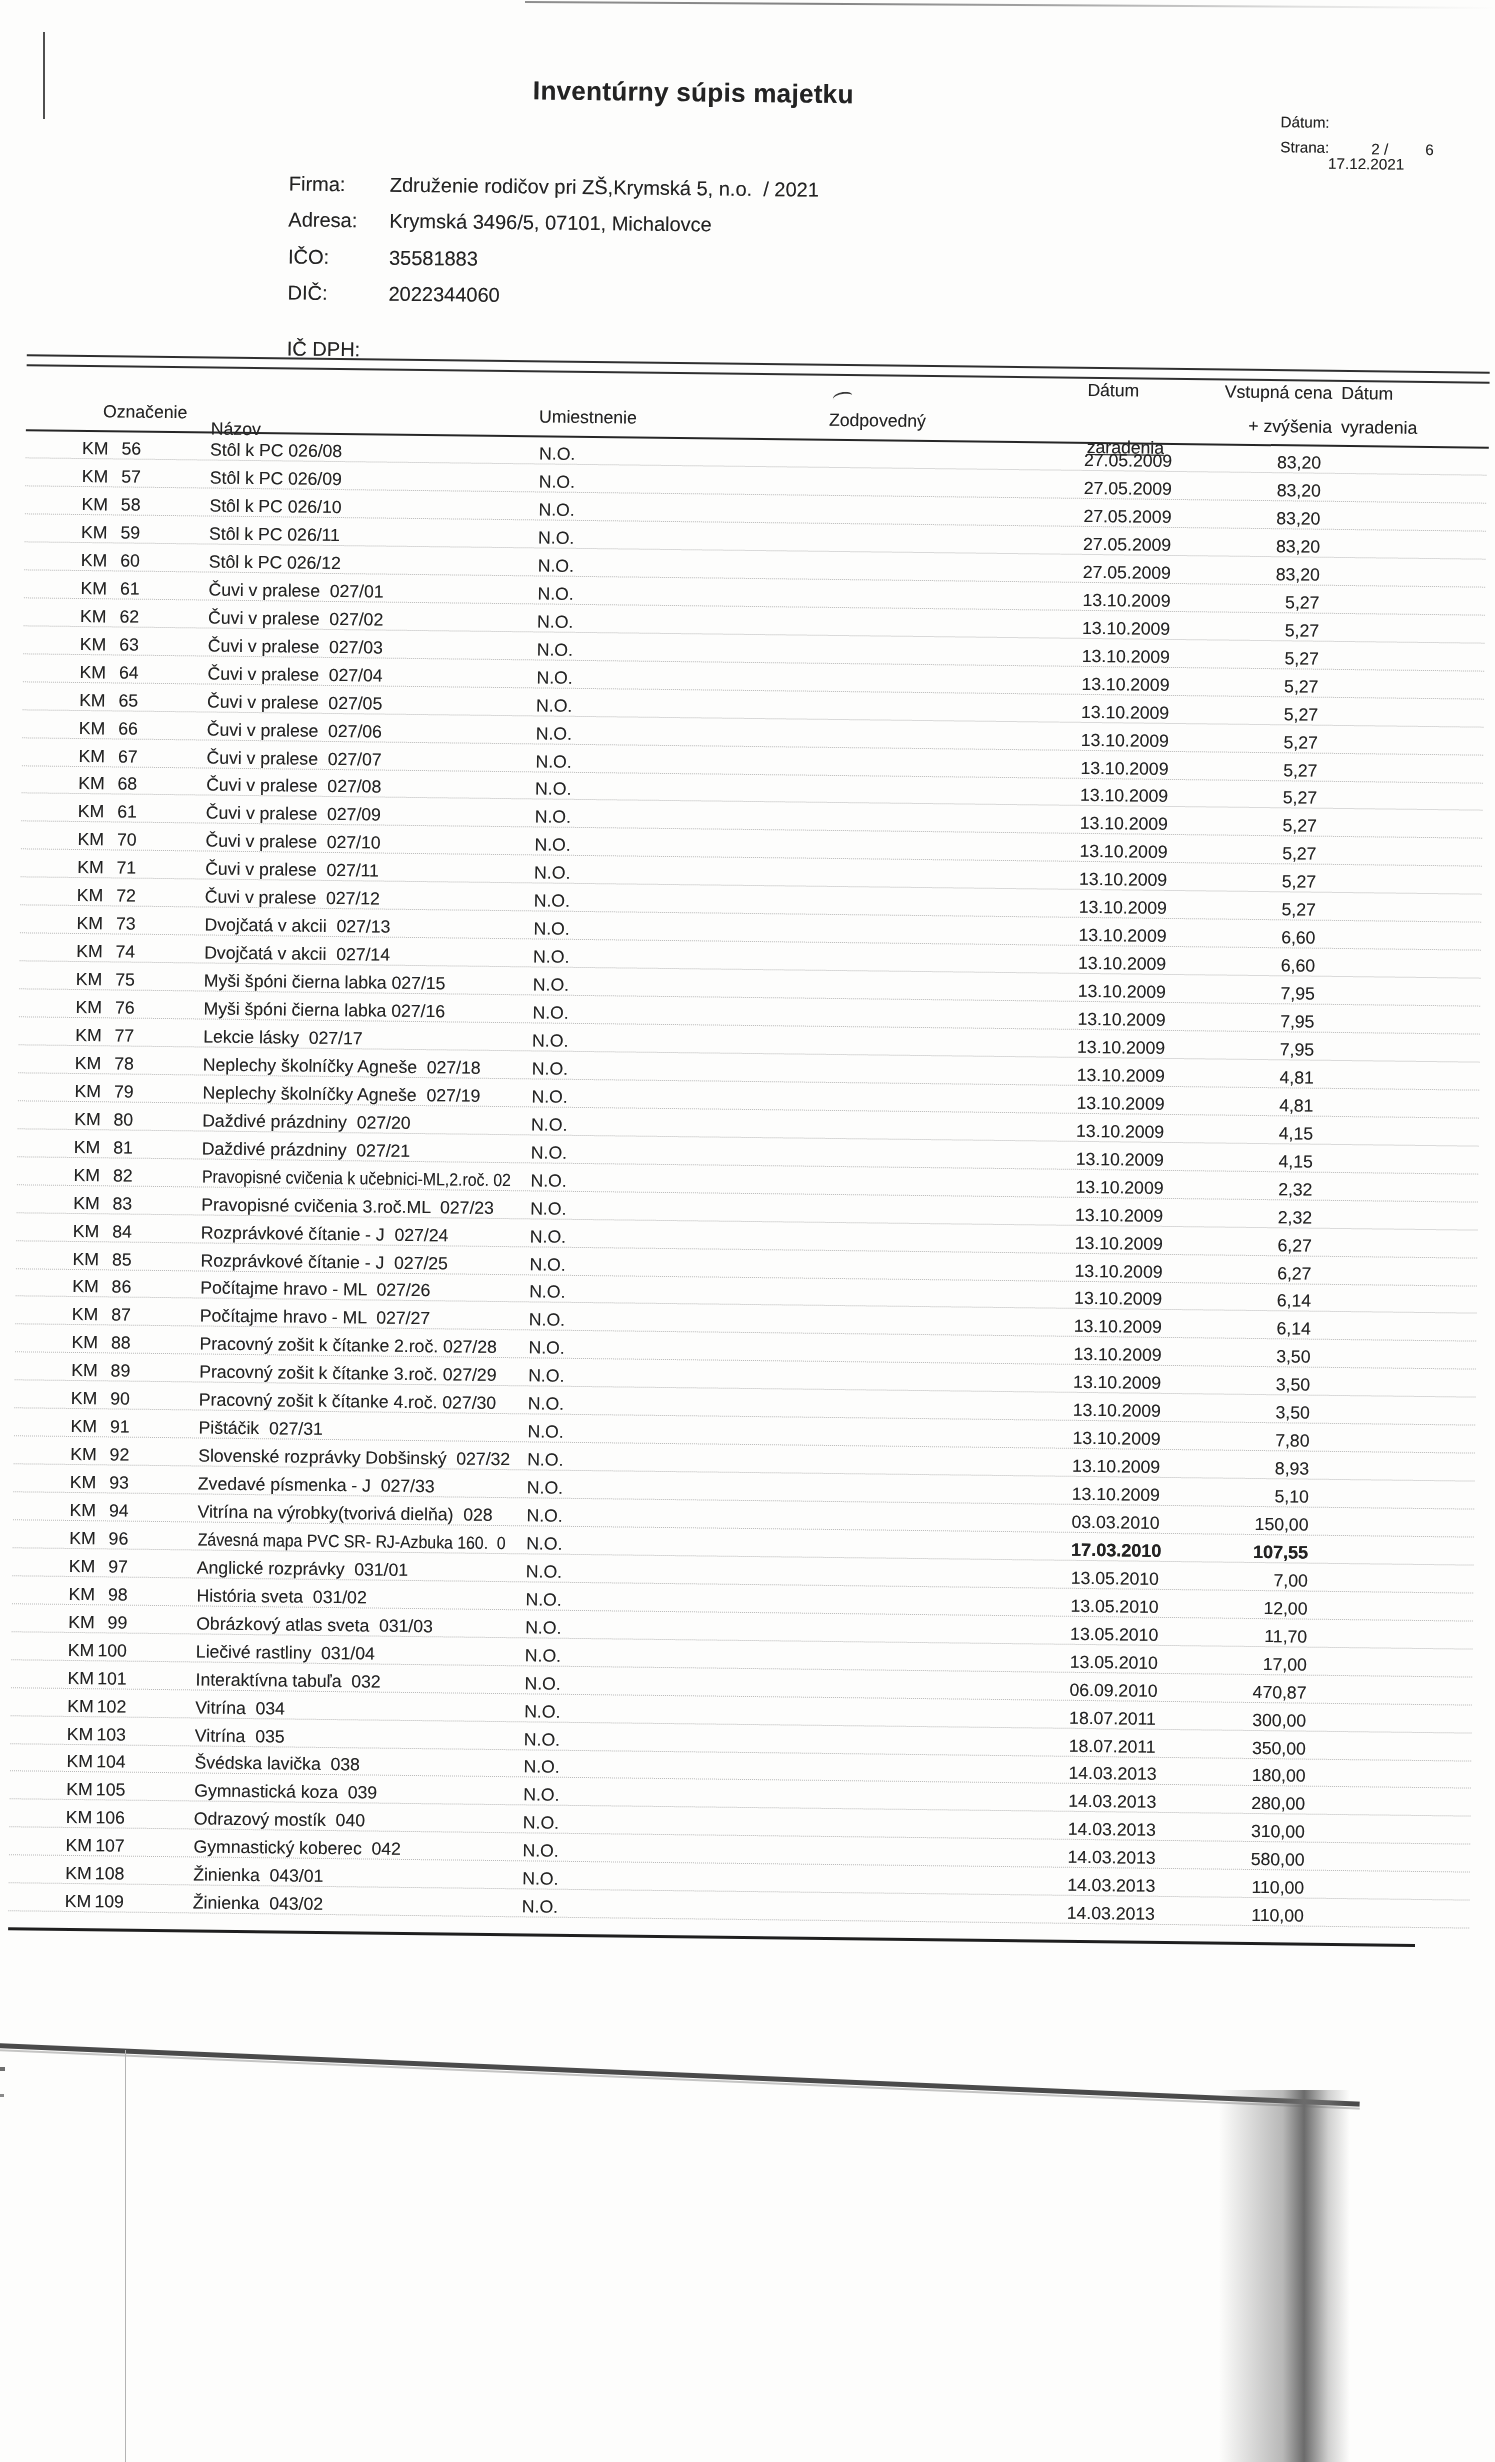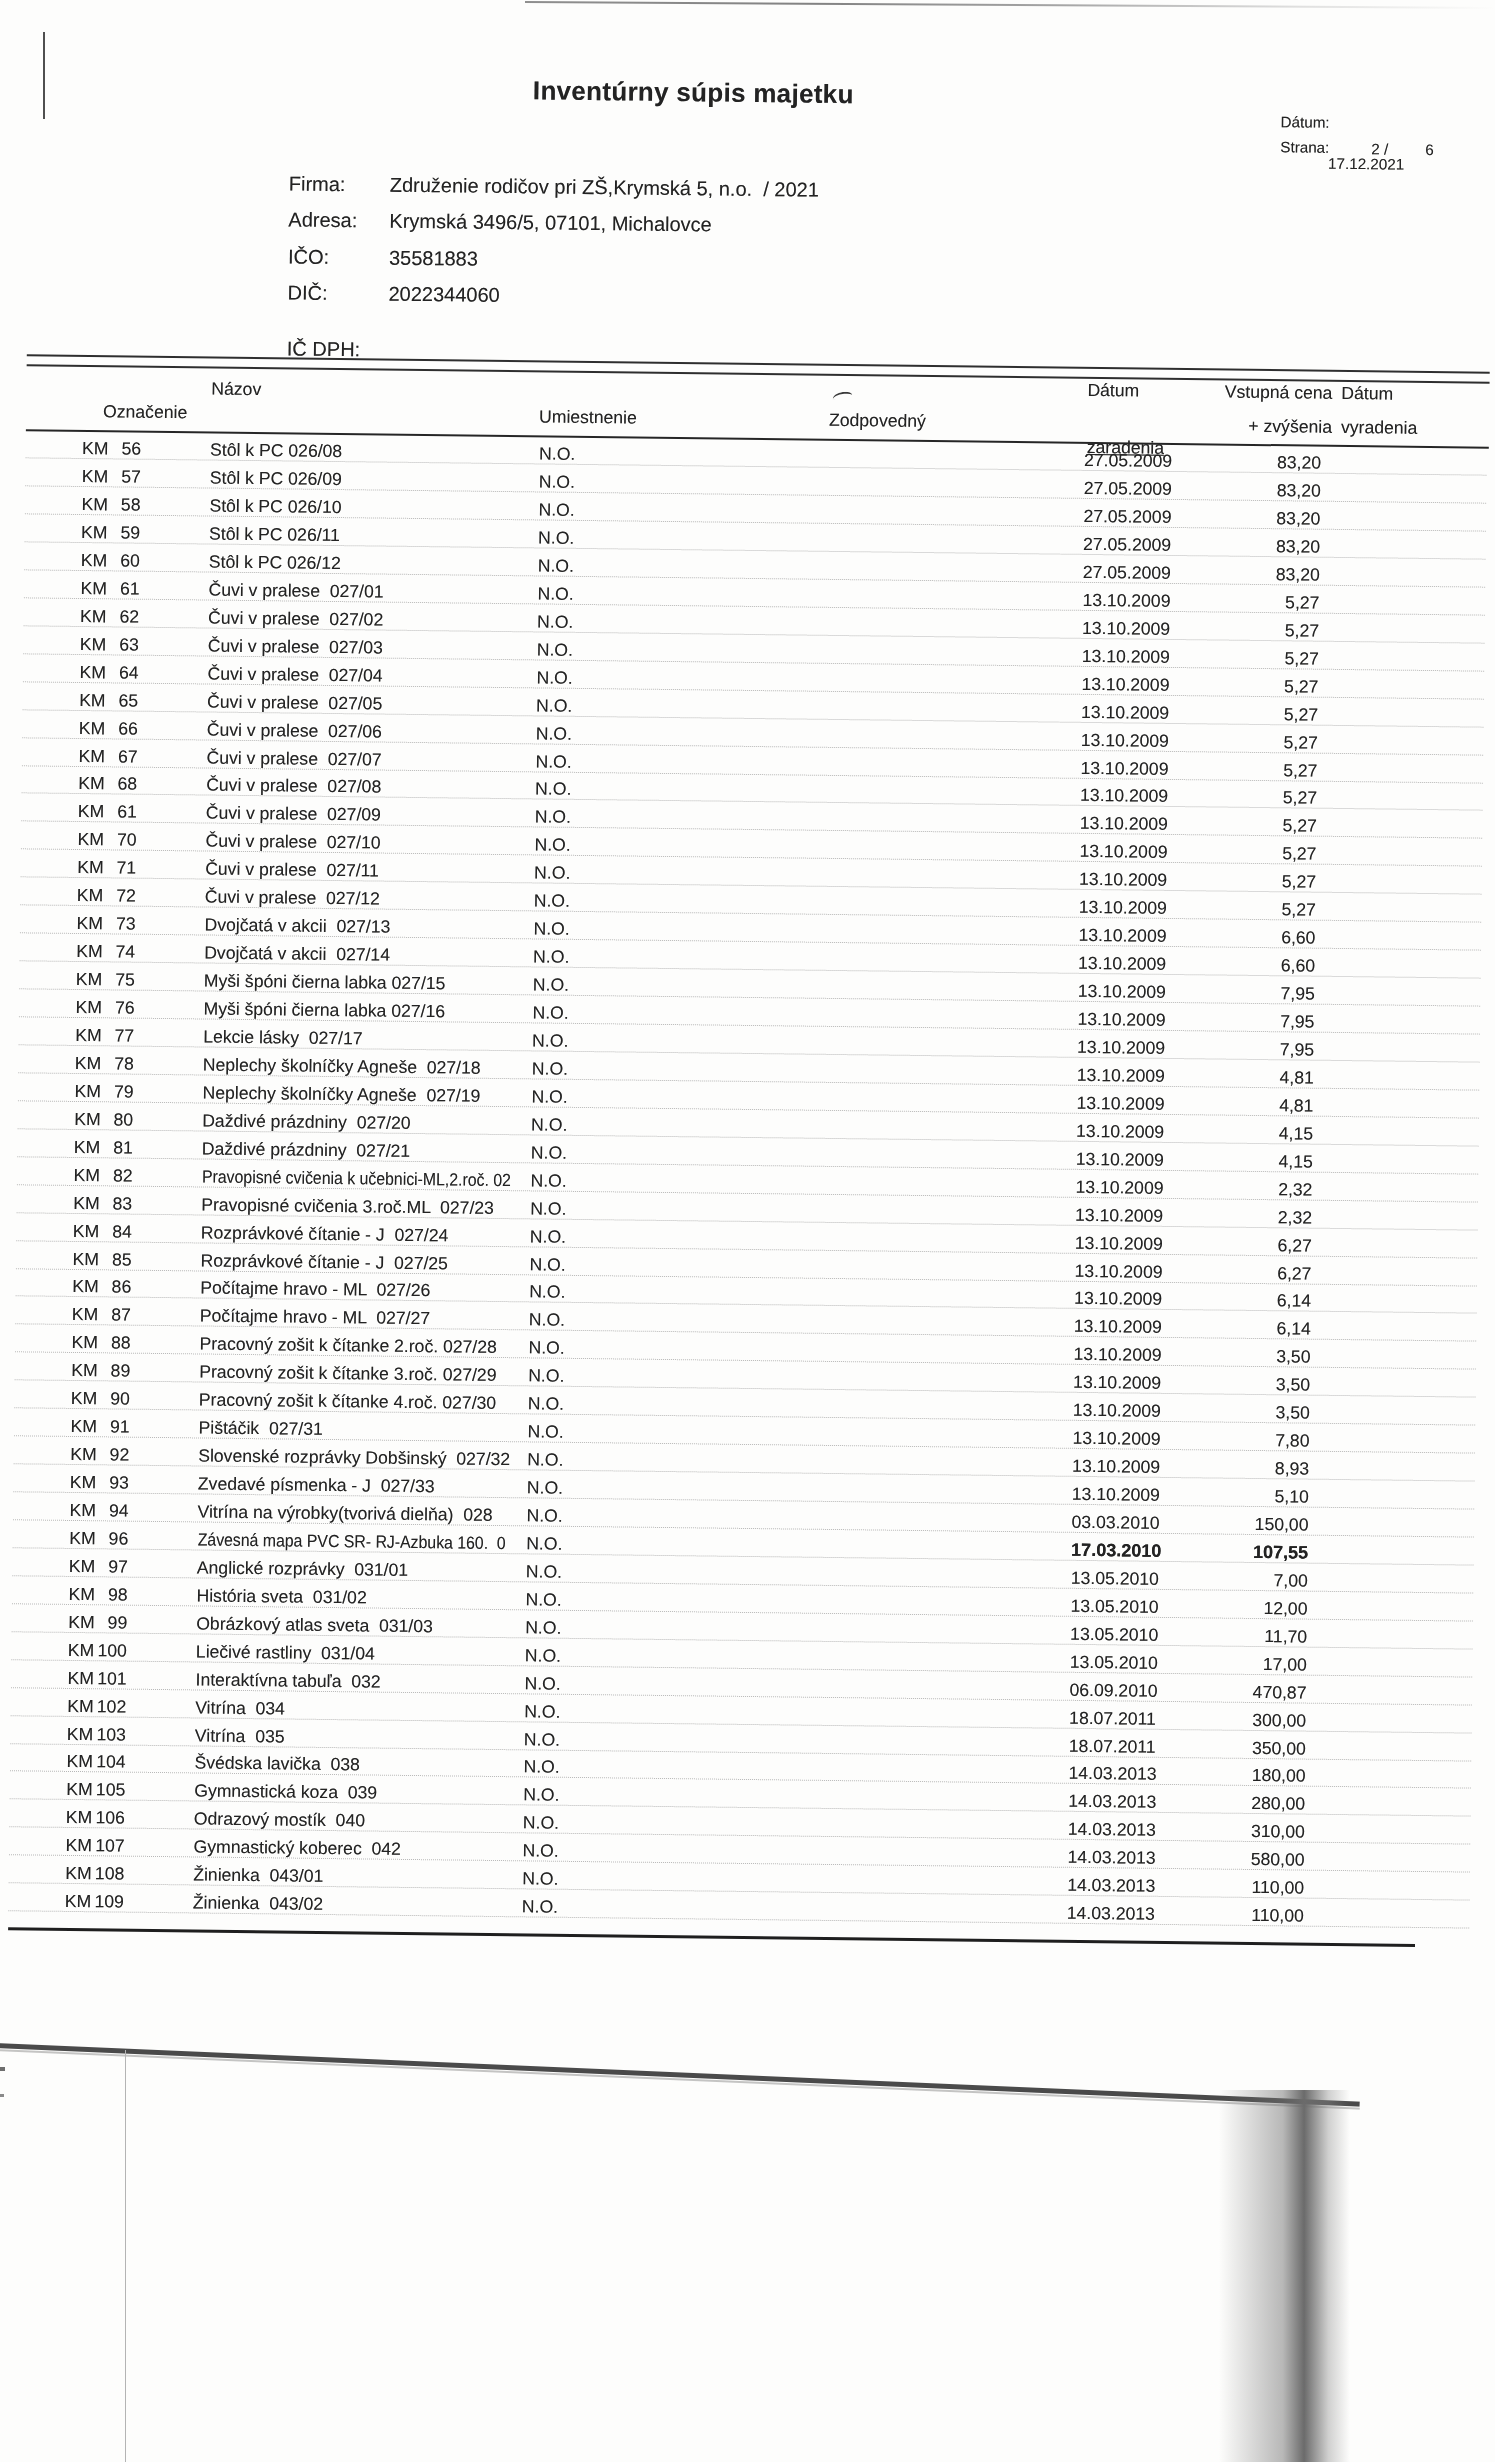--- a/index.html
+++ b/index.html
@@ -29,21 +29,21 @@
 
   .rule{position:absolute;left:30.5px;width:1463px;background:#2e2e2e;}
   .rule-a{top:354px;height:1.8px;}
   .rule-b{top:364px;height:1.8px;}
   .rule-c{top:429px;height:2.3px;background:#262626;}
   .rule-bottom{top:1927px;height:2.9px;width:1407px;background:#1f1f1f;}
 
   .thead{position:absolute;left:0;top:0;font-size:17.6px;}
   .thead span{position:absolute;white-space:pre;}
   .h-mark{left:88px;top:400px;margin-left:20px;}
-  .h-name{left:216px;top:376px;}
+  .h-name{left:216px;top:416px;}
   .h-loc{left:544px;top:400px;}
   .h-resp{left:834px;top:400px;}
   .h-datein1{left:1092px;top:367px;}
   .h-datein2{left:1092px;top:424px;text-decoration:underline;}
   .h-price1{left:1196px;top:367px;width:141px;text-align:right;}
   .h-price2{left:1196px;top:401px;width:141px;text-align:right;}
   .h-dateout1{left:1346px;top:367px;}
   .h-dateout2{left:1346px;top:401px;}
 
   .stray-mark{position:absolute;left:837px;top:382px;width:20px;height:4.7px;

